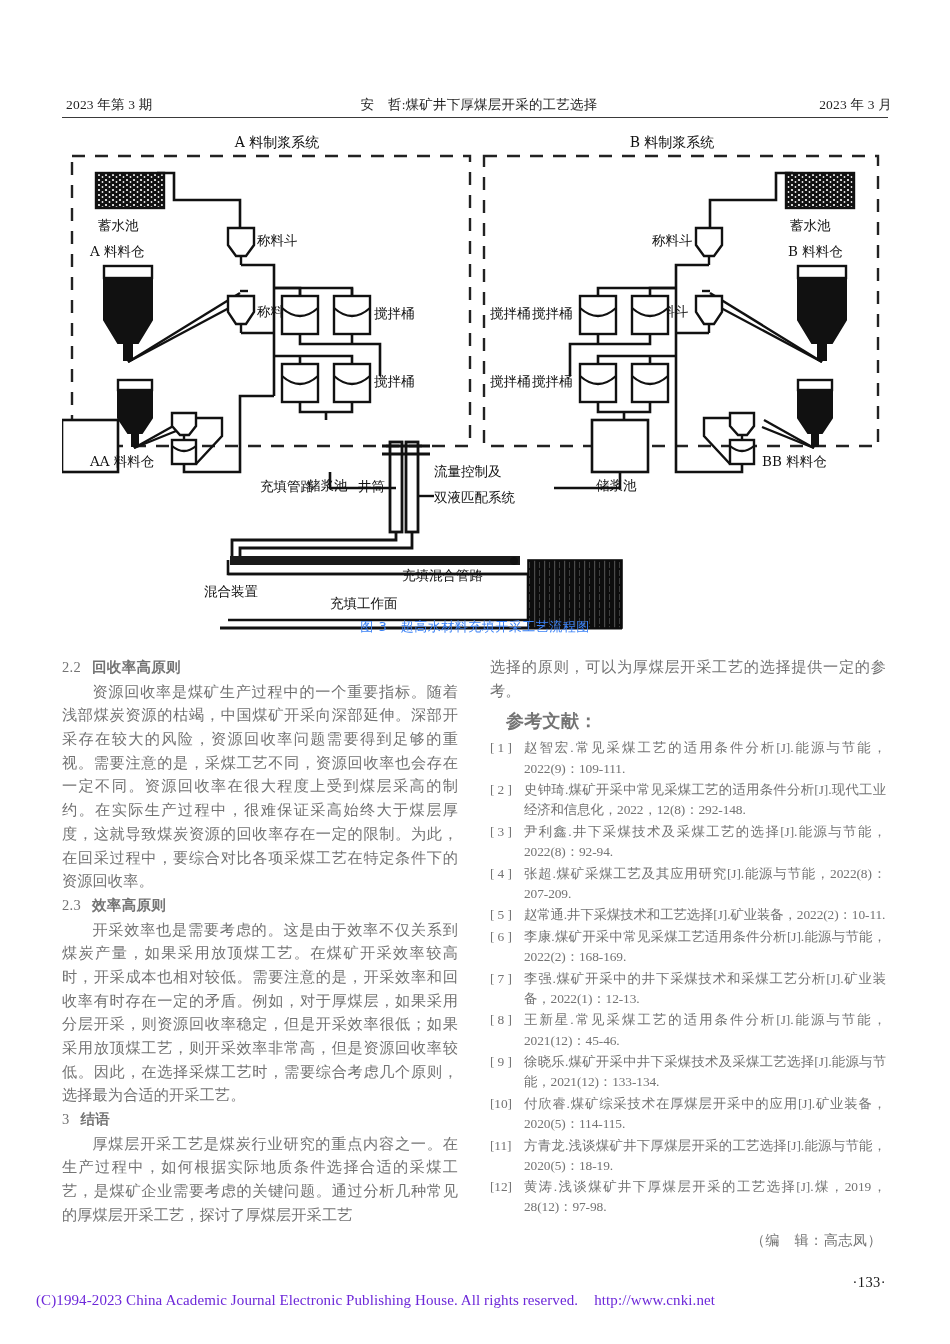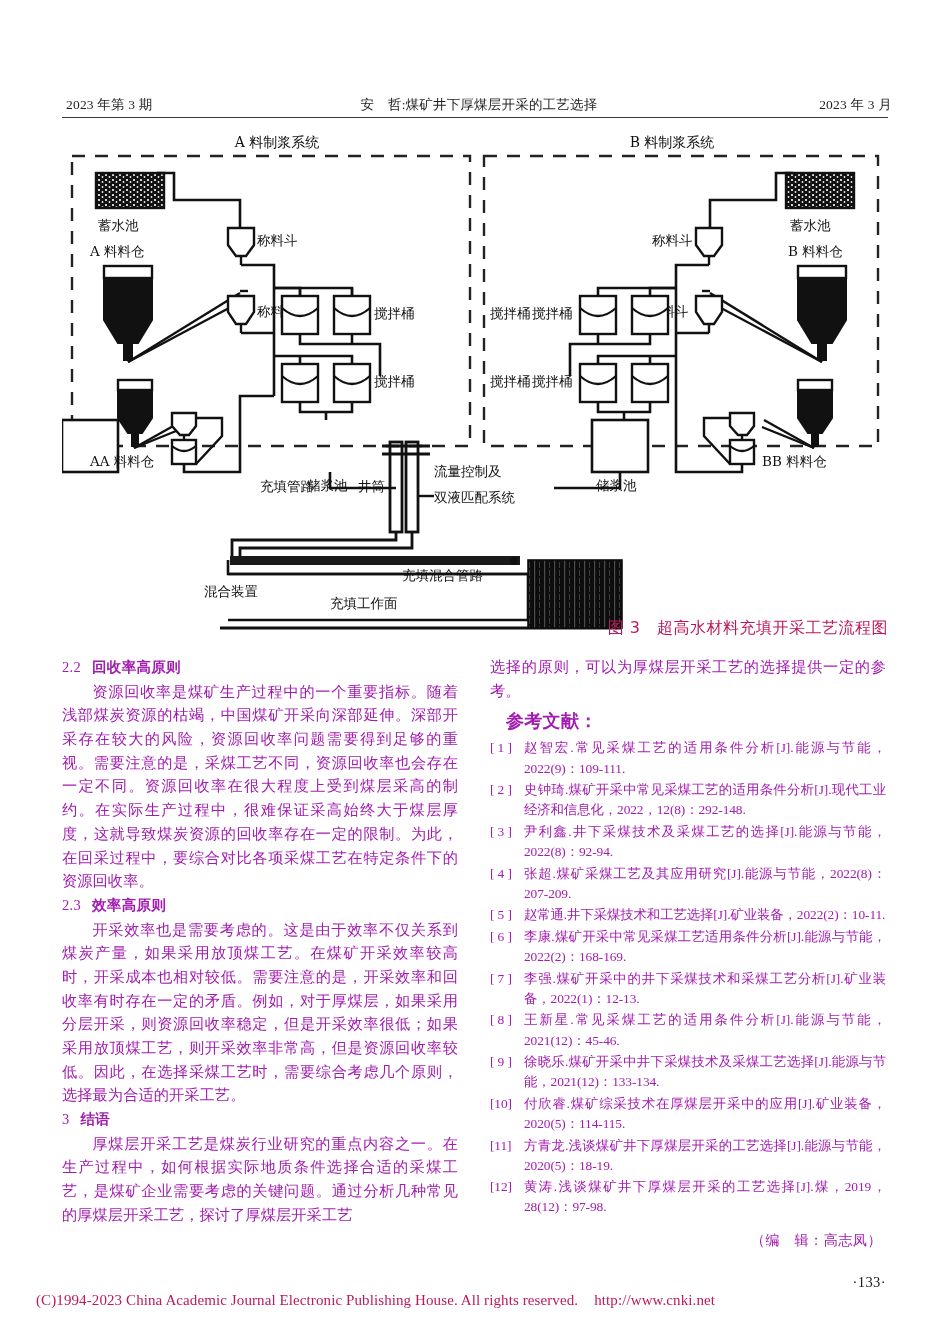--- a/index.html
+++ b/index.html
@@ -58,35 +58,35 @@
     top: 128px;
     width: 826px;
     height: 512px;
   }
   .fig-svg { display: block; }
   .fig-caption {
     position: absolute;
     left: 62px;
     top: 618px;
     width: 826px;
-    text-align: right;
-    font-size: 16px;
+    text-align: center;
+    font-size: 13px;
     font-family: "DejaVu Sans", "Liberation Sans", sans-serif;
-    color: #be185d;
+    color: #3b82f6;
     letter-spacing: 0.5px;
   }
 
   
   .col {
     position: absolute;
     top: 655px;
     width: 396px;
     font-size: 15.2px;
     line-height: 1.56;
-    color: #a21caf;
+    color: #737373;
     text-align: justify;
   }
   .col-left  { left: 62px; }
   .col-right { left: 490px; }
 
   .sec-head {
     font-family: "DejaVu Sans", "Liberation Sans", sans-serif;
     font-weight: bold;
     font-size: 14.5px;
     margin: 1px 0 1px 0;
@@ -158,21 +158,21 @@
     margin-top: 16px;
   }
 
   
   .footer-note {
     position: absolute;
     left: 36px;
     top: 1292px;
     width: 880px;
     font-size: 15px;
-    color: #be185d;
+    color: #6d28d9;
     letter-spacing: 0.1px;
     white-space: nowrap;
   }
   .footer-note .gap { display: inline-block; width: 16px; }
 </style>
 </head>
 <body>
 
 <div class="page">
 

